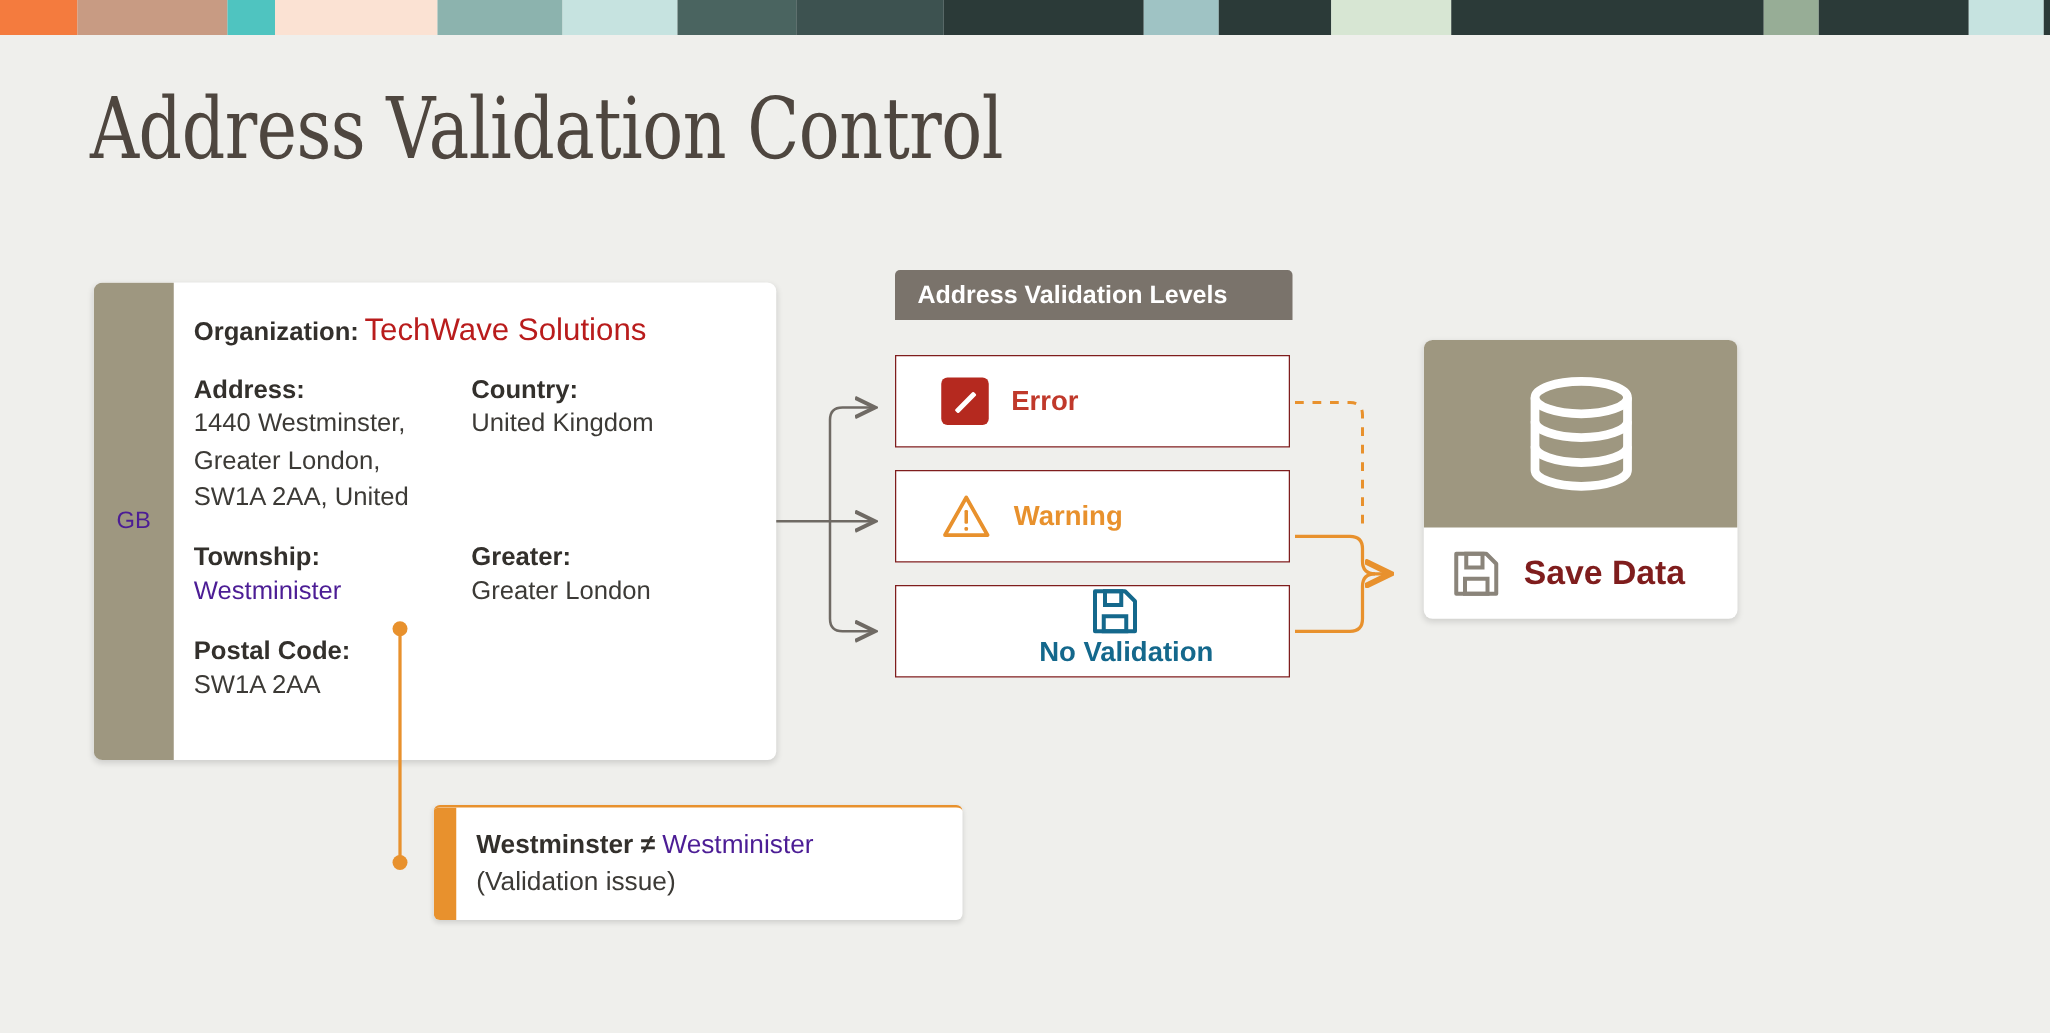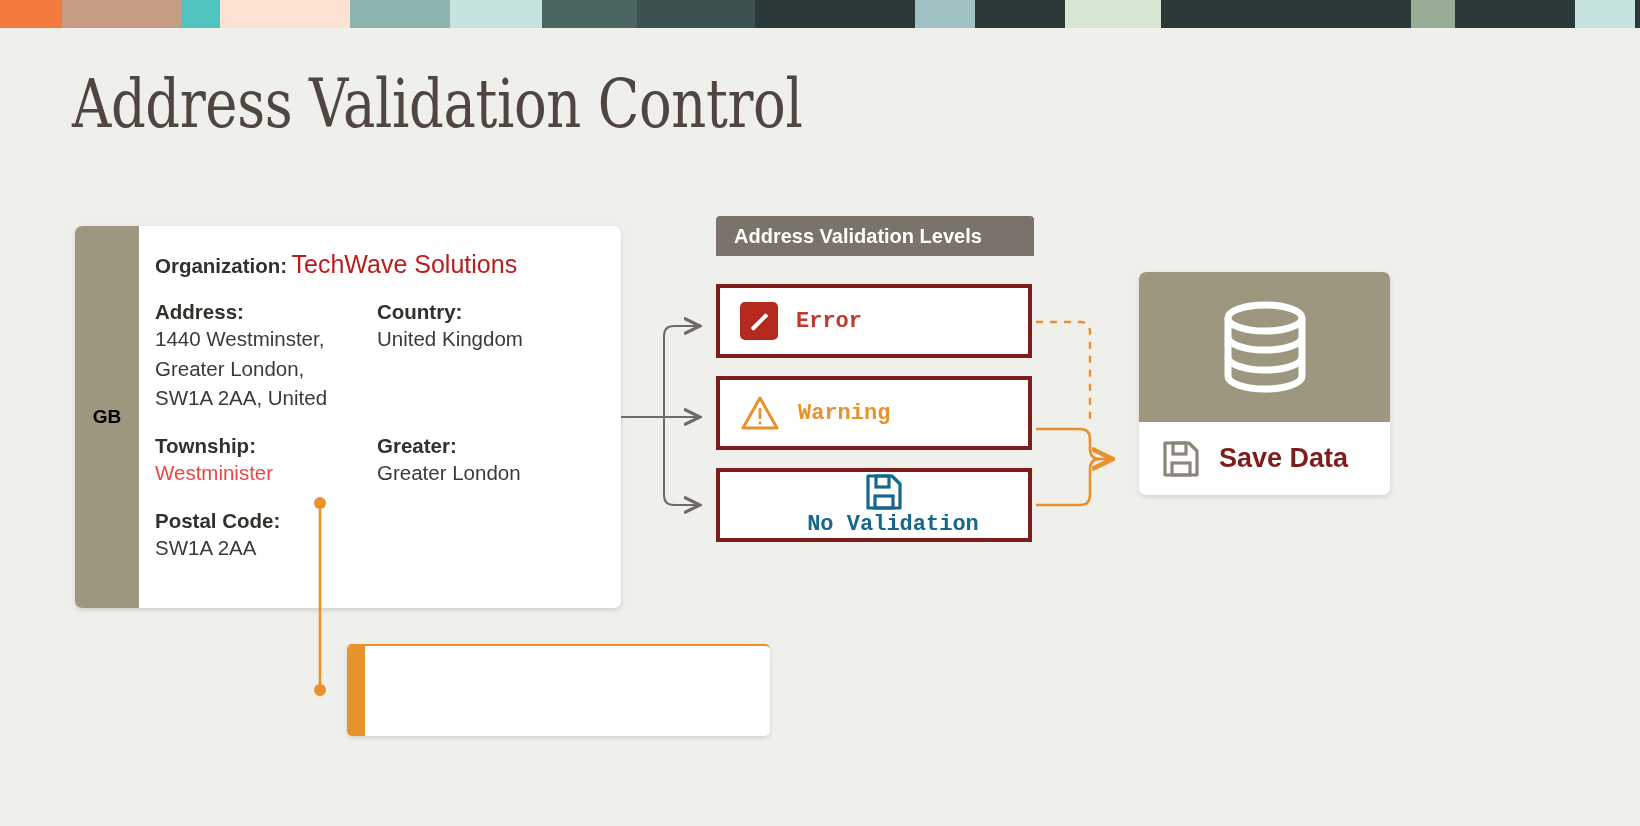--- a/index.html
+++ b/index.html
@@ -56,23 +56,23 @@
     background: #ffffff;
     box-shadow: 0 2px 5px rgba(0,0,0,0.14);
     overflow: hidden;
   }
   .addr-flagstrip {
     width: 64px;
     background: #9e9780;
     display: flex;
     align-items: center;
     justify-content: center;
-    color: #000000;
+    color: #4c1d95;
     font-size: 19px;
-    font-weight: bold;
+    font-weight: normal;
   }
   .addr-body {
     flex: 1;
     padding: 24px 22px 0 16px;
     position: relative;
   }
   .fld-label {
     font-weight: bold;
     color: #33302c;
     font-size: 20.5px;
@@ -85,21 +85,21 @@
     margin-bottom: 21px;
     white-space: nowrap;
   }
   .two-col {
     display: flex;
     margin-bottom: 21px;
   }
   .col-a { width: 222px; }
   .col-b { flex: 1; }
   .fld-block-line { line-height: 1.45; font-size: 20.5px; color:#3c3a36;}
-  .val-red { color: #ef4444; }
+  .val-red { color: #4c1d95; }
 
   
   .vl-header {
     position: absolute;
     left: 716px;
     top: 216px;
     width: 318px;
     height: 40px;
     background: #7a736b;
     border-radius: 4px 4px 0 0;
@@ -110,26 +110,25 @@
     align-items: center;
     padding-left: 18px;
     box-sizing: border-box;
   }
   .vl-card {
     position: absolute;
     left: 716px;
     width: 316px;
     height: 74px;
     background: #ffffff;
-    border: 4px solid #7f1d1d;
+    border: 1px solid #7f1d1d;
     box-sizing: border-box;
     display: flex;
     align-items: center;
-    padding-left: 20px;
-    font-family: Liberation Mono, monospace;
+    padding-left: 36px;
   }
   .vl-card.c0 { top: 284px; }
   .vl-card.c1 { top: 376px; }
   .vl-card.c2 { top: 468px; flex-direction: column; }
   .vl-label {
     margin-left: 18px;
     font-size: 22px;
     font-weight: bold;
   }
 
@@ -325,20 +324,28 @@
       <path d="M4 4 H28 L36 12 V36 H4 Z" fill="none" stroke="#8a847a" stroke-width="3.2" stroke-linejoin="round"></path>
       <rect x="12" y="4" width="13" height="11" fill="none" stroke="#8a847a" stroke-width="3.2"></rect>
       <rect x="11" y="24" width="18" height="12" fill="none" stroke="#8a847a" stroke-width="3.2"></rect>
     </svg>
     <span class="save-foot-label">Save Data</span>
   </div>
 </div>
 
 <div class="callout">
   <div class="callout-bar"></div>
+  <div class="callout-body">
+    <div>
+      <span class="callout-strong">Westminster</span>
+      <span class="callout-strong">≠</span>
+      <span class="val-red">Westminister</span>
+    </div>
+    <div>(Validation issue)</div>
+  </div>
 </div>
 
 <svg class="connectors">
   <defs>
     <marker id="arrGray" markerWidth="9" markerHeight="9" refX="7" refY="4.5" orient="auto">
       <path d="M0,0.6 L8,4.5 L0,8.4" fill="none" stroke="#6f6a64" stroke-width="1.6"></path>
     </marker>
     <marker id="arrOrange" markerWidth="9" markerHeight="9" refX="7" refY="4.5" orient="auto">
       <path d="M0,0.6 L8,4.5 L0,8.4" fill="none" stroke="#e8912d" stroke-width="1.8"></path>
     </marker>

